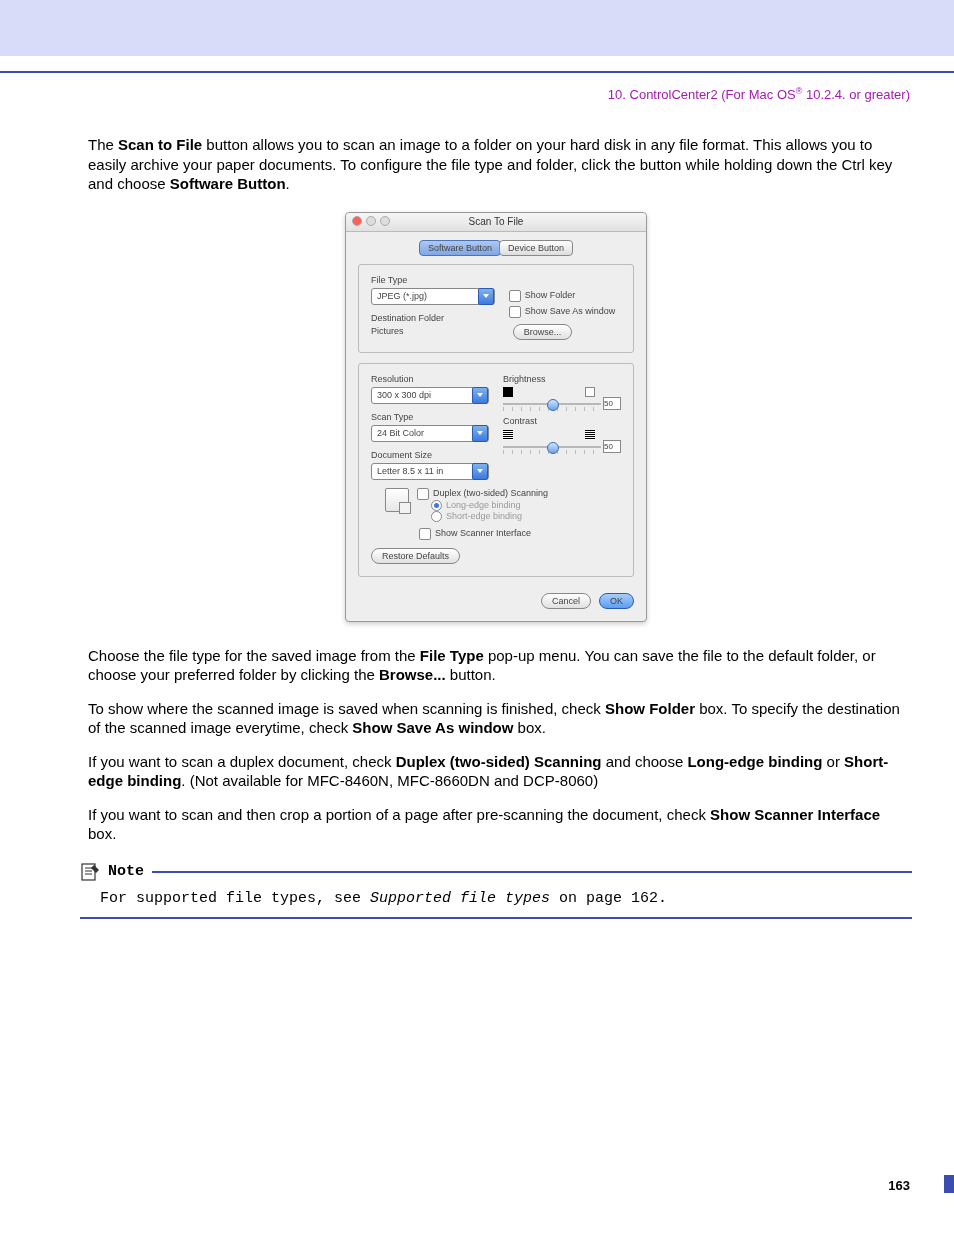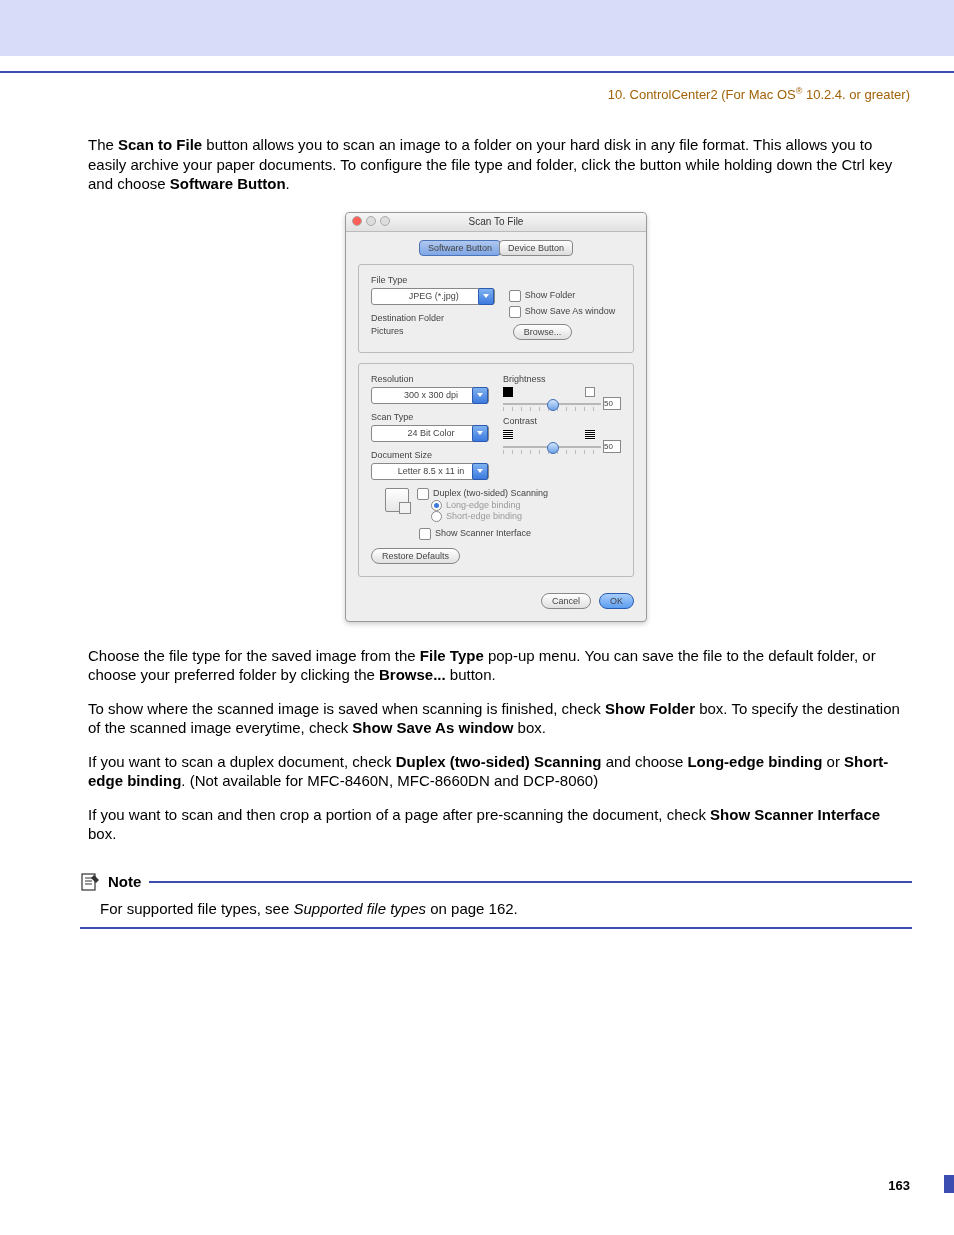--- a/index.html
+++ b/index.html
@@ -1,38 +1,38 @@
 <!DOCTYPE html>
 <html><head>
 <meta charset="utf-8">
 <style>
   html,body{margin:0;padding:0;background:#fff;font-family:Arial,Helvetica,sans-serif;color:#000;}
   .page{width:954px;height:1235px;position:relative;background:#fff;}
   .top-band{position:absolute;left:0;top:0;width:954px;height:56px;background:#d8dcf8;}
   .top-rule{position:absolute;left:0;top:71px;width:954px;height:2px;background:#3b4db0;}
-  .header-row{position:absolute;left:0;top:86px;width:954px;font-size:13px;color:#a16207;text-align:right;padding-right:44px;box-sizing:border-box;}
+  .header-row{position:absolute;left:0;top:86px;width:954px;font-size:13px;color:#a21caf;text-align:right;padding-right:44px;box-sizing:border-box;}
   .header-row sup{font-size:9px;vertical-align:super;}
   .content{position:absolute;left:80px;top:135px;width:832px;}
   h1{font-size:26px;font-weight:bold;margin:0 0 24px 0;}
   p{font-size:15px;line-height:1.3;margin:0 0 8px 8px;}
   .mb14{margin-bottom:14px;}
   .dialog-wrap{width:832px;text-align:center;margin:18px 0 24px 0;}
   .dialog{display:inline-block;width:300px;background:#eeeeee;border:1px solid #999;border-radius:4px;box-shadow:0 2px 5px rgba(0,0,0,.2);text-align:left;font-size:9px;color:#444;}
   .titlebar{height:18px;background:linear-gradient(#f6f6f6,#e1e1e1);border-bottom:1px solid #bbb;border-radius:4px 4px 0 0;position:relative;text-align:center;line-height:18px;font-size:10px;color:#333;}
   .traffic{position:absolute;left:6px;top:3px;display:flex;gap:4px;}
   .tl{width:10px;height:10px;border-radius:50%;background:#ddd;border:1px solid #aaa;box-sizing:border-box;}
   .tl.close{background:#ff5f56;}
   .tabs{text-align:center;padding:8px 0 4px 0;}
   .tab{display:inline-block;border:1px solid #888;border-radius:4px;padding:2px 8px;font-size:9px;background:linear-gradient(#fff,#ddd);margin:0 -1px;}
   .tab.active{background:linear-gradient(#b0c8ef,#7ea6e6);border-color:#4b73b8;}
   .panel{border:1px solid #bbb;border-radius:3px;margin:4px 12px 10px 12px;padding:10px 12px 12px 12px;position:relative;}
   .cols{display:flex;gap:14px;}
   .col{flex:1;}
   .lbl{font-size:9px;margin-bottom:3px;}
-  .select{position:relative;border:1px solid #888;border-radius:3px;height:15px;background:#fff;padding:0 3px 0 5px;font-size:9px;line-height:15px;white-space:nowrap;text-align:center;}
+  .select{position:relative;border:1px solid #888;border-radius:3px;height:15px;background:#fff;padding:0 3px 0 5px;font-size:9px;line-height:15px;white-space:nowrap;}
   .select .arrow{position:absolute;right:0;top:-1px;width:14px;height:15px;background:linear-gradient(#7fb2f0,#3d7adf);border:1px solid #2a5bb0;border-radius:2px;}
   .select .arrow::after{content:"";position:absolute;left:4px;top:5px;border-left:3px solid transparent;border-right:3px solid transparent;border-top:4px solid #fff;}
   .chk{display:inline-block;width:10px;height:10px;border:1px solid #888;border-radius:2px;background:#fff;vertical-align:middle;margin-right:4px;}
   .radio{display:inline-block;width:9px;height:9px;border:1px solid #888;border-radius:50%;background:#fff;vertical-align:middle;margin-right:4px;position:relative;}
   .radio.on::after{content:"";position:absolute;left:2px;top:2px;width:5px;height:5px;border-radius:50%;background:#3d7adf;}
   .btn{display:inline-block;border:1px solid #888;border-radius:9px;background:linear-gradient(#fff,#e0e0e0);padding:1px 10px;font-size:9px;line-height:12px;}
   .btn.primary{background:linear-gradient(#a8cdfb,#5d9ef2);border-color:#2a5bb0;}
   .slider{position:relative;height:8px;margin-top:3px;}
   .slider .track{position:absolute;left:0;right:20px;top:3px;height:2px;background:#b8b8b8;}
   .slider .ticks{position:absolute;left:0;right:20px;top:7px;height:4px;background-image:repeating-linear-gradient(to right,#bbb 0 1px,transparent 1px 9px);}
@@ -41,21 +41,21 @@
   .row-sp{height:8px;}
   .bw-ic{display:inline-block;vertical-align:middle;width:10px;height:10px;margin-right:2px;}
   .bw-ic.a{background:#000;}
   .bw-ic.b{background:#fff;border:1px solid #888;box-sizing:border-box;}
   .bw-ic.c{background:repeating-linear-gradient(#000 0 1px,#fff 1px 2px);}
   .duplex-row{display:flex;align-items:flex-start;gap:8px;padding:8px 0 6px 14px;}
   .duplex-ic{width:22px;height:22px;border:1px solid #888;background:linear-gradient(#fff,#e6e6e6);border-radius:2px;position:relative;}
   .duplex-ic::after{content:"";position:absolute;right:-3px;bottom:-3px;width:10px;height:10px;border:1px solid #888;background:#f2f2f2;}
   .dim{color:#9a9a9a;}
   .footer-btns{display:flex;justify-content:flex-end;gap:8px;padding:6px 12px 12px 12px;align-items:flex-end;}
-  .note-wrap{margin-top:28px;}
+  .note-wrap{margin-top:18px;font-family:Liberation Mono, monospace;}
   .note-head{display:flex;align-items:center;gap:8px;}
   .note-rule{flex:1;height:2px;background:#3b4db0;}
   .note-icon{width:20px;height:20px;}
   .note-title{font-weight:bold;font-size:15px;}
   .note-body{font-size:15px;padding:8px 0 10px 20px;}
   .note-body em{font-style:italic;}
   .note-rule-full{height:2px;background:#3b4db0;}
   .page-number{position:absolute;right:44px;bottom:42px;font-size:13px;font-weight:bold;margin-top:15px;}
   .corner{position:absolute;right:0;bottom:42px;width:10px;height:18px;background:#3b4db0;}
 </style>

